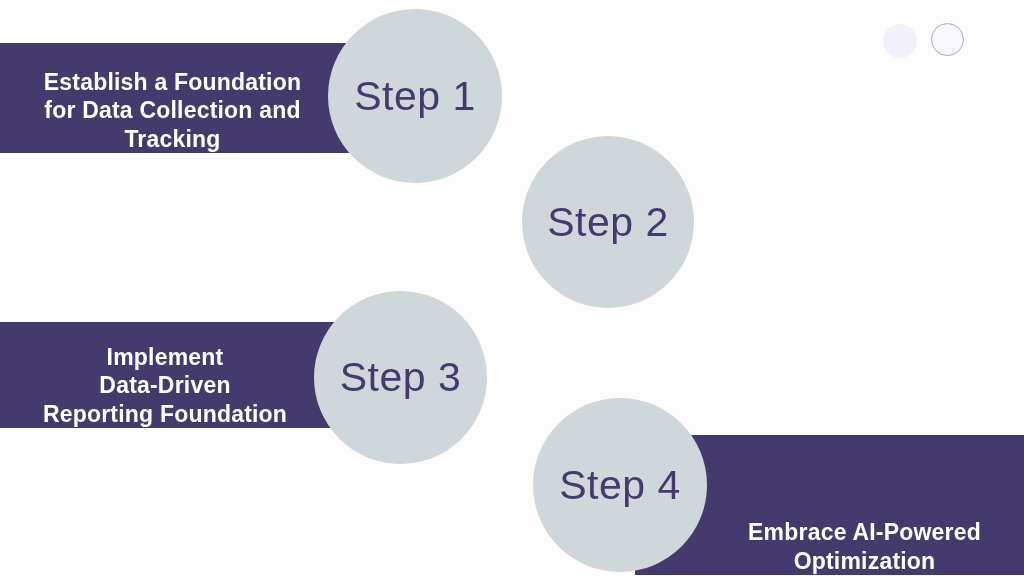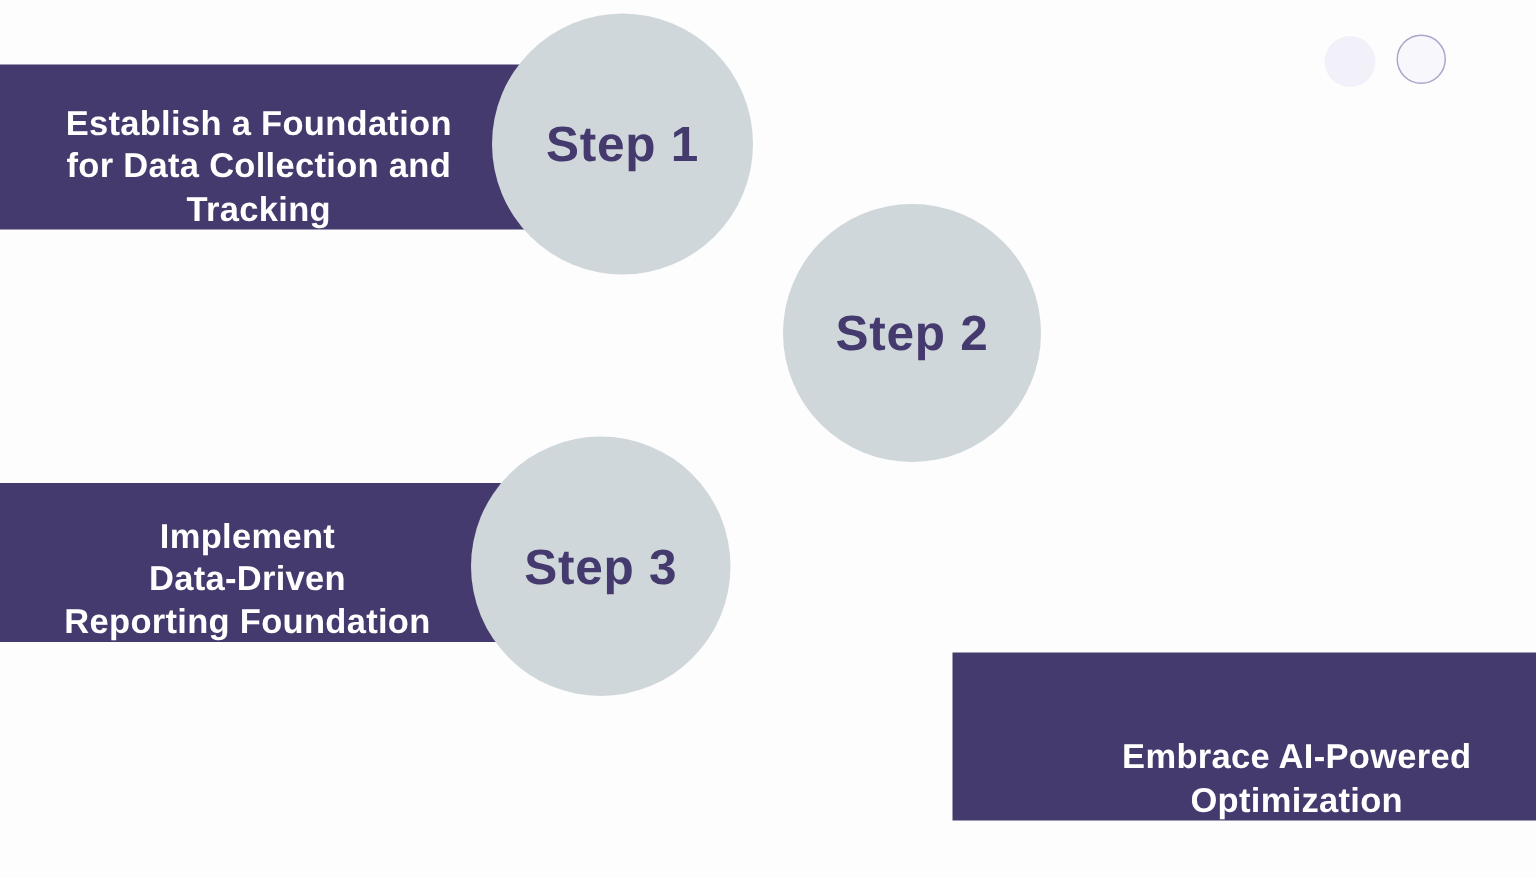--- a/index.html
+++ b/index.html
@@ -38,39 +38,39 @@
     position: absolute;
     border-radius: 50%;
     background: var(--circle_bg, #CFD7DB);
     display: flex;
     align-items: center;
     justify-content: center;
     z-index: 2;
   }
   .step-label {
     color: var(--step_text, #453A6D);
-    font-size: 33px;
-    font-weight: 700;
+    font-size: 41px;
+    font-weight: 400;
     letter-spacing: 0.5px;
   }
   
   .banner-1 { left: 0; top: 43px; width: 400px; height: 110px; }
   .banner-1 .banner-text { width: 345px; }
   .circle-1 { left: 328px; top: 9px; width: 174px; height: 174px; }
   
   .circle-2 { left: 522px; top: 136px; width: 172px; height: 172px; }
   .banner-2 { left: 620px; top: 168px; width: 404px; height: 112px; }
   .banner-2 .banner-text { margin-left: 75px; width: 329px; }
   
   .banner-3 { left: 0; top: 322px; width: 390px; height: 106px; }
   .banner-3 .banner-text { width: 330px; }
   .circle-3 { left: 314px; top: 291px; width: 173px; height: 173px; }
   
   .circle-4 { left: 533px; top: 398px; width: 174px; height: 174px; }
-  .banner-4 { left: 635px; top: 435px; width: 389px; height: 112px; }
+  .banner-4 { left: 635px; top: 435px; width: 389px; height: 140px; }
   .banner-4 .banner-text { margin-left: 70px; width: 319px; }
   
   .dot {
     position: absolute;
     border-radius: 50%;
     z-index: 3;
   }
   .dot-filled {
     left: 883px; top: 24px; width: 34px; height: 34px;
     background: var(--dot_filled_bg, #F2F1F9);
@@ -106,17 +106,20 @@
 Reporting Foundation</div>
   </div>
   <div class="circle circle-3">
     <div class="step-label">Step 3</div>
   </div>
 
   <div class="banner banner-4">
     <div class="banner-text">Embrace AI-Powered
 Optimization</div>
   </div>
+  <div class="circle circle-4">
+    <div class="step-label">Step 4</div>
+  </div>
 
   <div class="dot dot-filled"></div>
   <div class="dot dot-outlined"></div>
 
 </div>
 
 </body></html>

